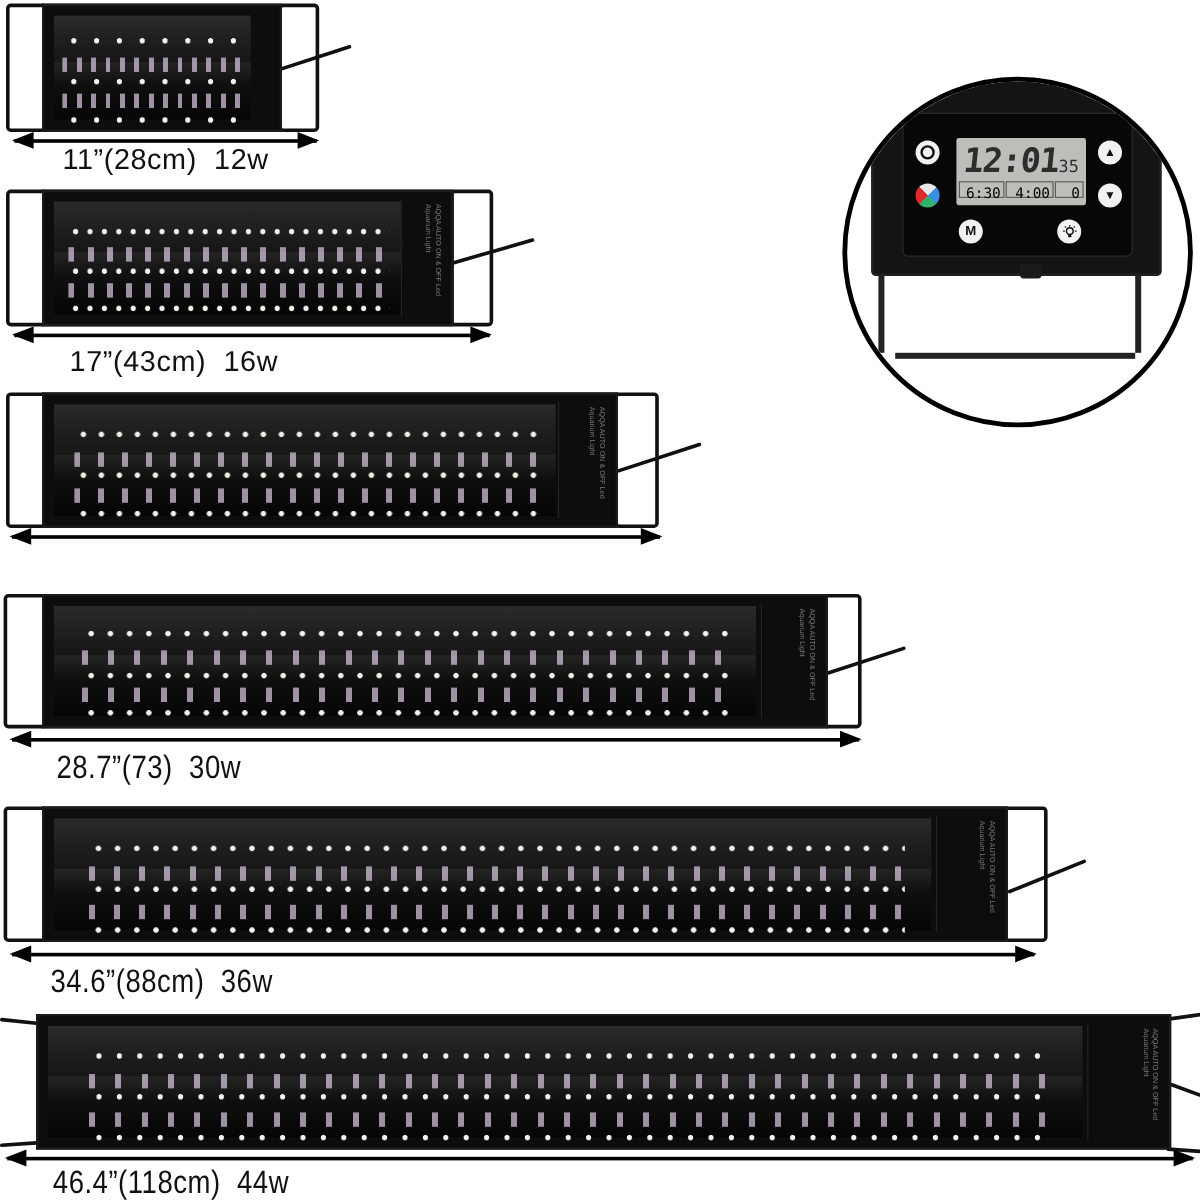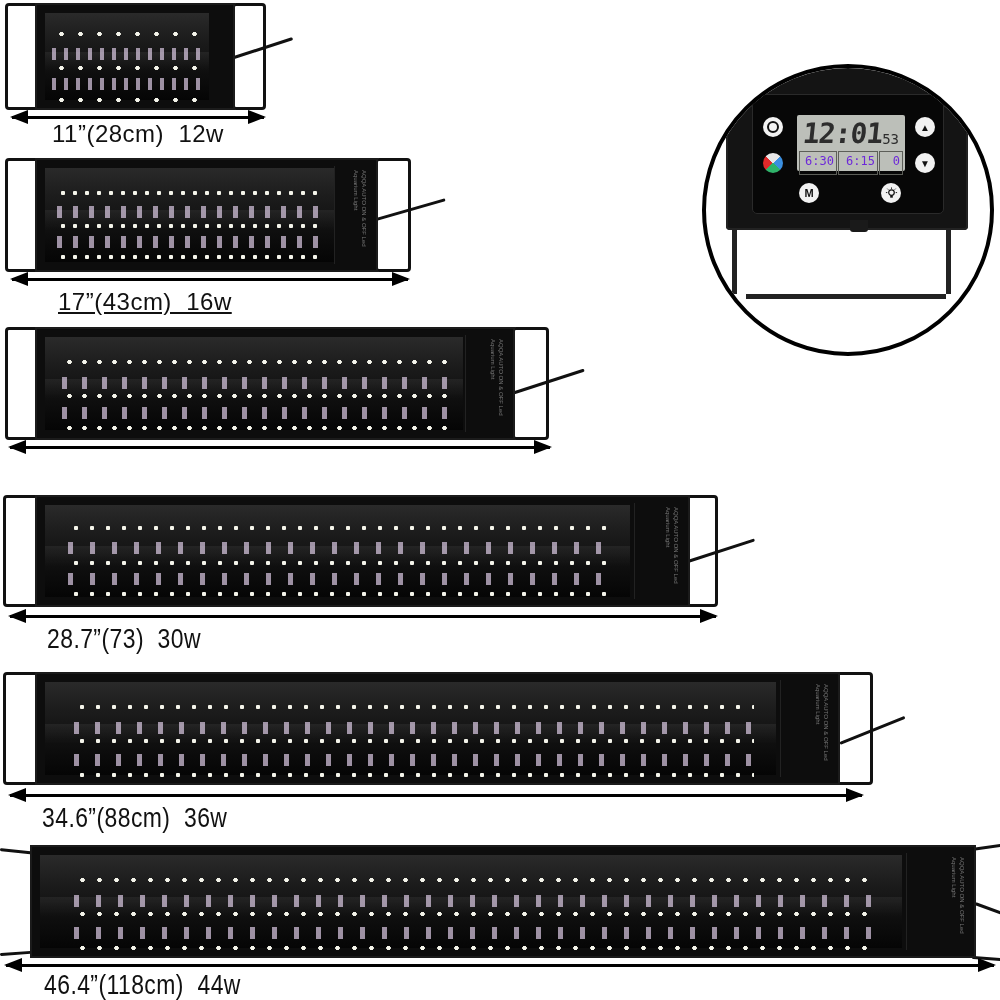--- a/index.html
+++ b/index.html
@@ -33,22 +33,22 @@
            border:4px solid #000; box-sizing:border-box; background:#fff; overflow:hidden; }
   .ctrl-housing { position:absolute; left:20px; top:-10px; width:242px; height:172px; background:#141414;
                   border-radius:0 0 4px 4px; box-shadow: inset 0 0 0 2px #222; }
   .ctrl-face { position:absolute; left:26px; top:36px; width:190px; height:118px; background:#070707;
                border-radius:5px; border:1px solid #2a2a2a; }
   .lcd { position:absolute; left:44px; top:20px; width:108px; height:56px; background:#bcbfb9;
          border-radius:2px; color:#2a2a2a; }
   .lcd-time { position:absolute; left:6px; top:2px; font-family:"DejaVu Sans Mono", monospace; font-size:28px;
               letter-spacing:-1px; transform:skewX(-6deg); font-weight:bold; color:#2d2d2d; }
   .lcd-sec { position:absolute; right:6px; top:16px; font-family:"DejaVu Sans Mono", monospace; font-size:14px; color:#2d2d2d; }
-  .lcd-sub { position:absolute; top:36px; height:24px; border:1px solid #5c5e58; box-sizing:border-box;
-             font-family:"DejaVu Sans Mono", monospace; font-size:12px; text-align:right; padding-right:2px; line-height:18px; color:#6d28d9; }
+  .lcd-sub { position:absolute; top:36px; height:14px; border:1px solid #5c5e58; box-sizing:border-box;
+             font-family:"DejaVu Sans Mono", monospace; font-size:12px; text-align:right; padding-right:2px; line-height:18px; color:#000000; }
   .cbtn { position:absolute; width:20px; height:20px; border-radius:50%; background:#f2f2f2;
           display:flex; align-items:center; justify-content:center; font-weight:bold; font-size:11px; color:#111; }
   .btn-power::before { content:""; width:8px; height:8px; border:2.5px solid #111; border-radius:50%; }
   .btn-color { background:conic-gradient(#e8e8e8 0 45deg, #3b8fe0 45deg 135deg, #2fb36a 135deg 225deg, #e02a2a 225deg 315deg, #e8e8e8 315deg 360deg); }
   .knob { position:absolute; left:124px; top:162px; width:18px; height:12px; background:#1a1a1a; border-radius:0 0 3px 3px; }
   .hanger-v { position:absolute; width:5px; background:#222; }
   .hanger-h { position:absolute; height:5px; background:#222; }
 </style>
 </head>
 <body>
@@ -78,21 +78,21 @@
     <div class="bar-panel" style="right:42px;">
       <div class="led-row small" style="top:22px;background-size:12px 6px;"></div>
       <div class="big-leds" style="top:38px;background-image:repeating-linear-gradient(90deg,#b8a9bf 0 5px,transparent 5px 16px);"></div>
       <div class="led-row small" style="top:55px;background-size:12px 6px;"></div>
       <div class="big-leds" style="top:68px;background-image:repeating-linear-gradient(90deg,#b8a9bf 0 5px,transparent 5px 16px);"></div>
       <div class="led-row small" style="top:86px;background-size:12px 6px;"></div>
     </div>
     <div class="bar-label-panel" style="width:36px;">AQQA AUTO ON &amp; OFF Led Aquarium Light</div>
   </div>
   <div class="arrow" style="left:12px;top:278px;width:396px;"></div>
-  <div class="size-label" style="left:58px;top:288px;text-decoration:underline;">17”(43cm)  16w</div>
+  <div class="size-label" style="left:58px;top:288px;">17”(43cm)  16w</div>
 </div>
 
 <div class="product" style="top:0;width:600px;height:490px;">
   <div class="bracket" style="left:5px;top:327px;width:34px;height:113px;"></div>
   <div class="bracket" style="left:512px;top:327px;width:37px;height:113px;"></div>
   <div class="cord" style="left:512px;top:392px;width:76px;transform:rotate(-18deg);"></div>
   <div class="bar-body" style="left:35px;top:327px;width:480px;height:113px;">
     <div class="bar-panel" style="right:50px;">
       <div class="led-row small" style="top:22px;background-size:15px 6px;"></div>
       <div class="big-leds" style="top:40px;background-image:repeating-linear-gradient(90deg,#b8a9bf 0 5px,transparent 5px 20px);"></div>
@@ -185,26 +185,26 @@
       </div>
       <div class="cbtn" style="left:162px;top:22px;font-size:10px;">
           <span>▲</span>
         </div>
       <div class="cbtn" style="left:162px;top:58px;font-size:10px;">
           <span>▼</span>
         </div>
 
       <div class="lcd">
         <span class="lcd-time">12:01</span>
-        <span class="lcd-sec">53</span>
+        <span class="lcd-sec">35</span>
         <div class="lcd-sub" style="left:2px;width:38px;">
           <span>6:30</span>
         </div>
         <div class="lcd-sub" style="left:41px;width:40px;">
-          <span>6:15</span>
+          <span>4:00</span>
         </div>
         <div class="lcd-sub" style="left:82px;width:24px;">
           <span>0</span>
         </div>
       </div>
     </div>
     <div class="knob"></div>
   </div>
 </div>
 

